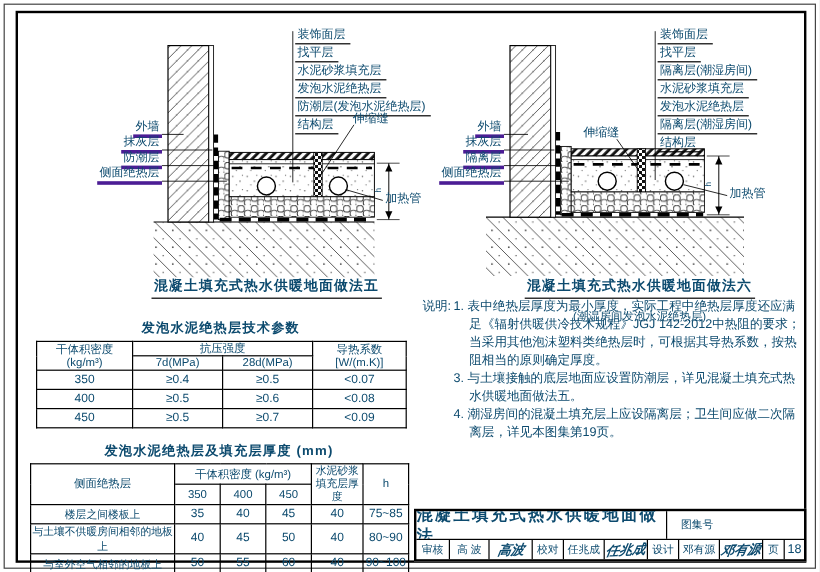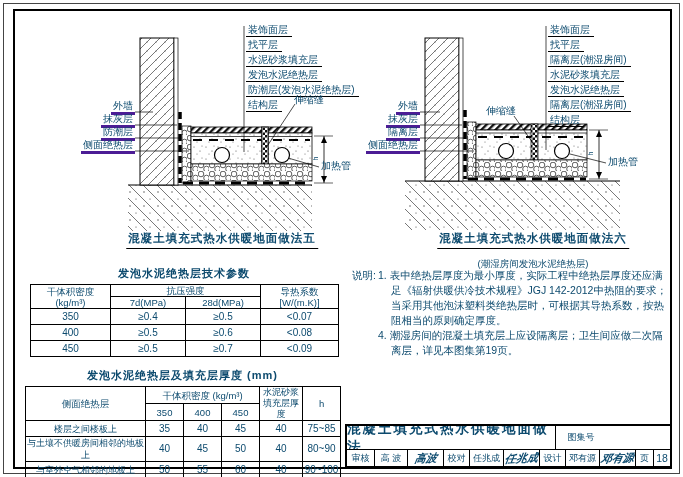--- a/index.html
+++ b/index.html
@@ -289,23 +289,24 @@
         <td>50</td>
         <td>55</td>
         <td>60</td>
         <td>40</td>
         <td>90~100</td>
       </tr>
     </tbody>
       </table>
   </div>
 
-  <div class="notes" style="left:350px;top:268px;width:322px;">
+  <div class="notes" style="left:350px;top:248px;width:322px;">
     <span class="notes-label">说明:</span>
     <div class="note">1. 表中绝热层厚度为最小厚度，实际工程中绝热层厚度还应满足《辐射供暖供冷技术规程》JGJ 142-2012中热阻的要求；当采用其他泡沫塑料类绝热层时，可根据其导热系数，按热阻相当的原则确定厚度。</div>
+    <div class="note">3. 与土壤接触的底层地面应设置防潮层，详见混凝土填充式热水供暖地面做法五。</div>
     <div class="note">4. 潮湿房间的混凝土填充层上应设隔离层；卫生间应做二次隔离层，详见本图集第19页。</div>
   </div>
 
   <div class="tblock">
     <div class="tb-r1">
       <div class="tb-c tb-main">混凝土填充式热水供暖地面做法</div>
       <div class="tb-c tb-sm">图集号</div>
     </div>
     <div class="tb-r2">
       <div class="tb-c tb-sm">审核</div>

